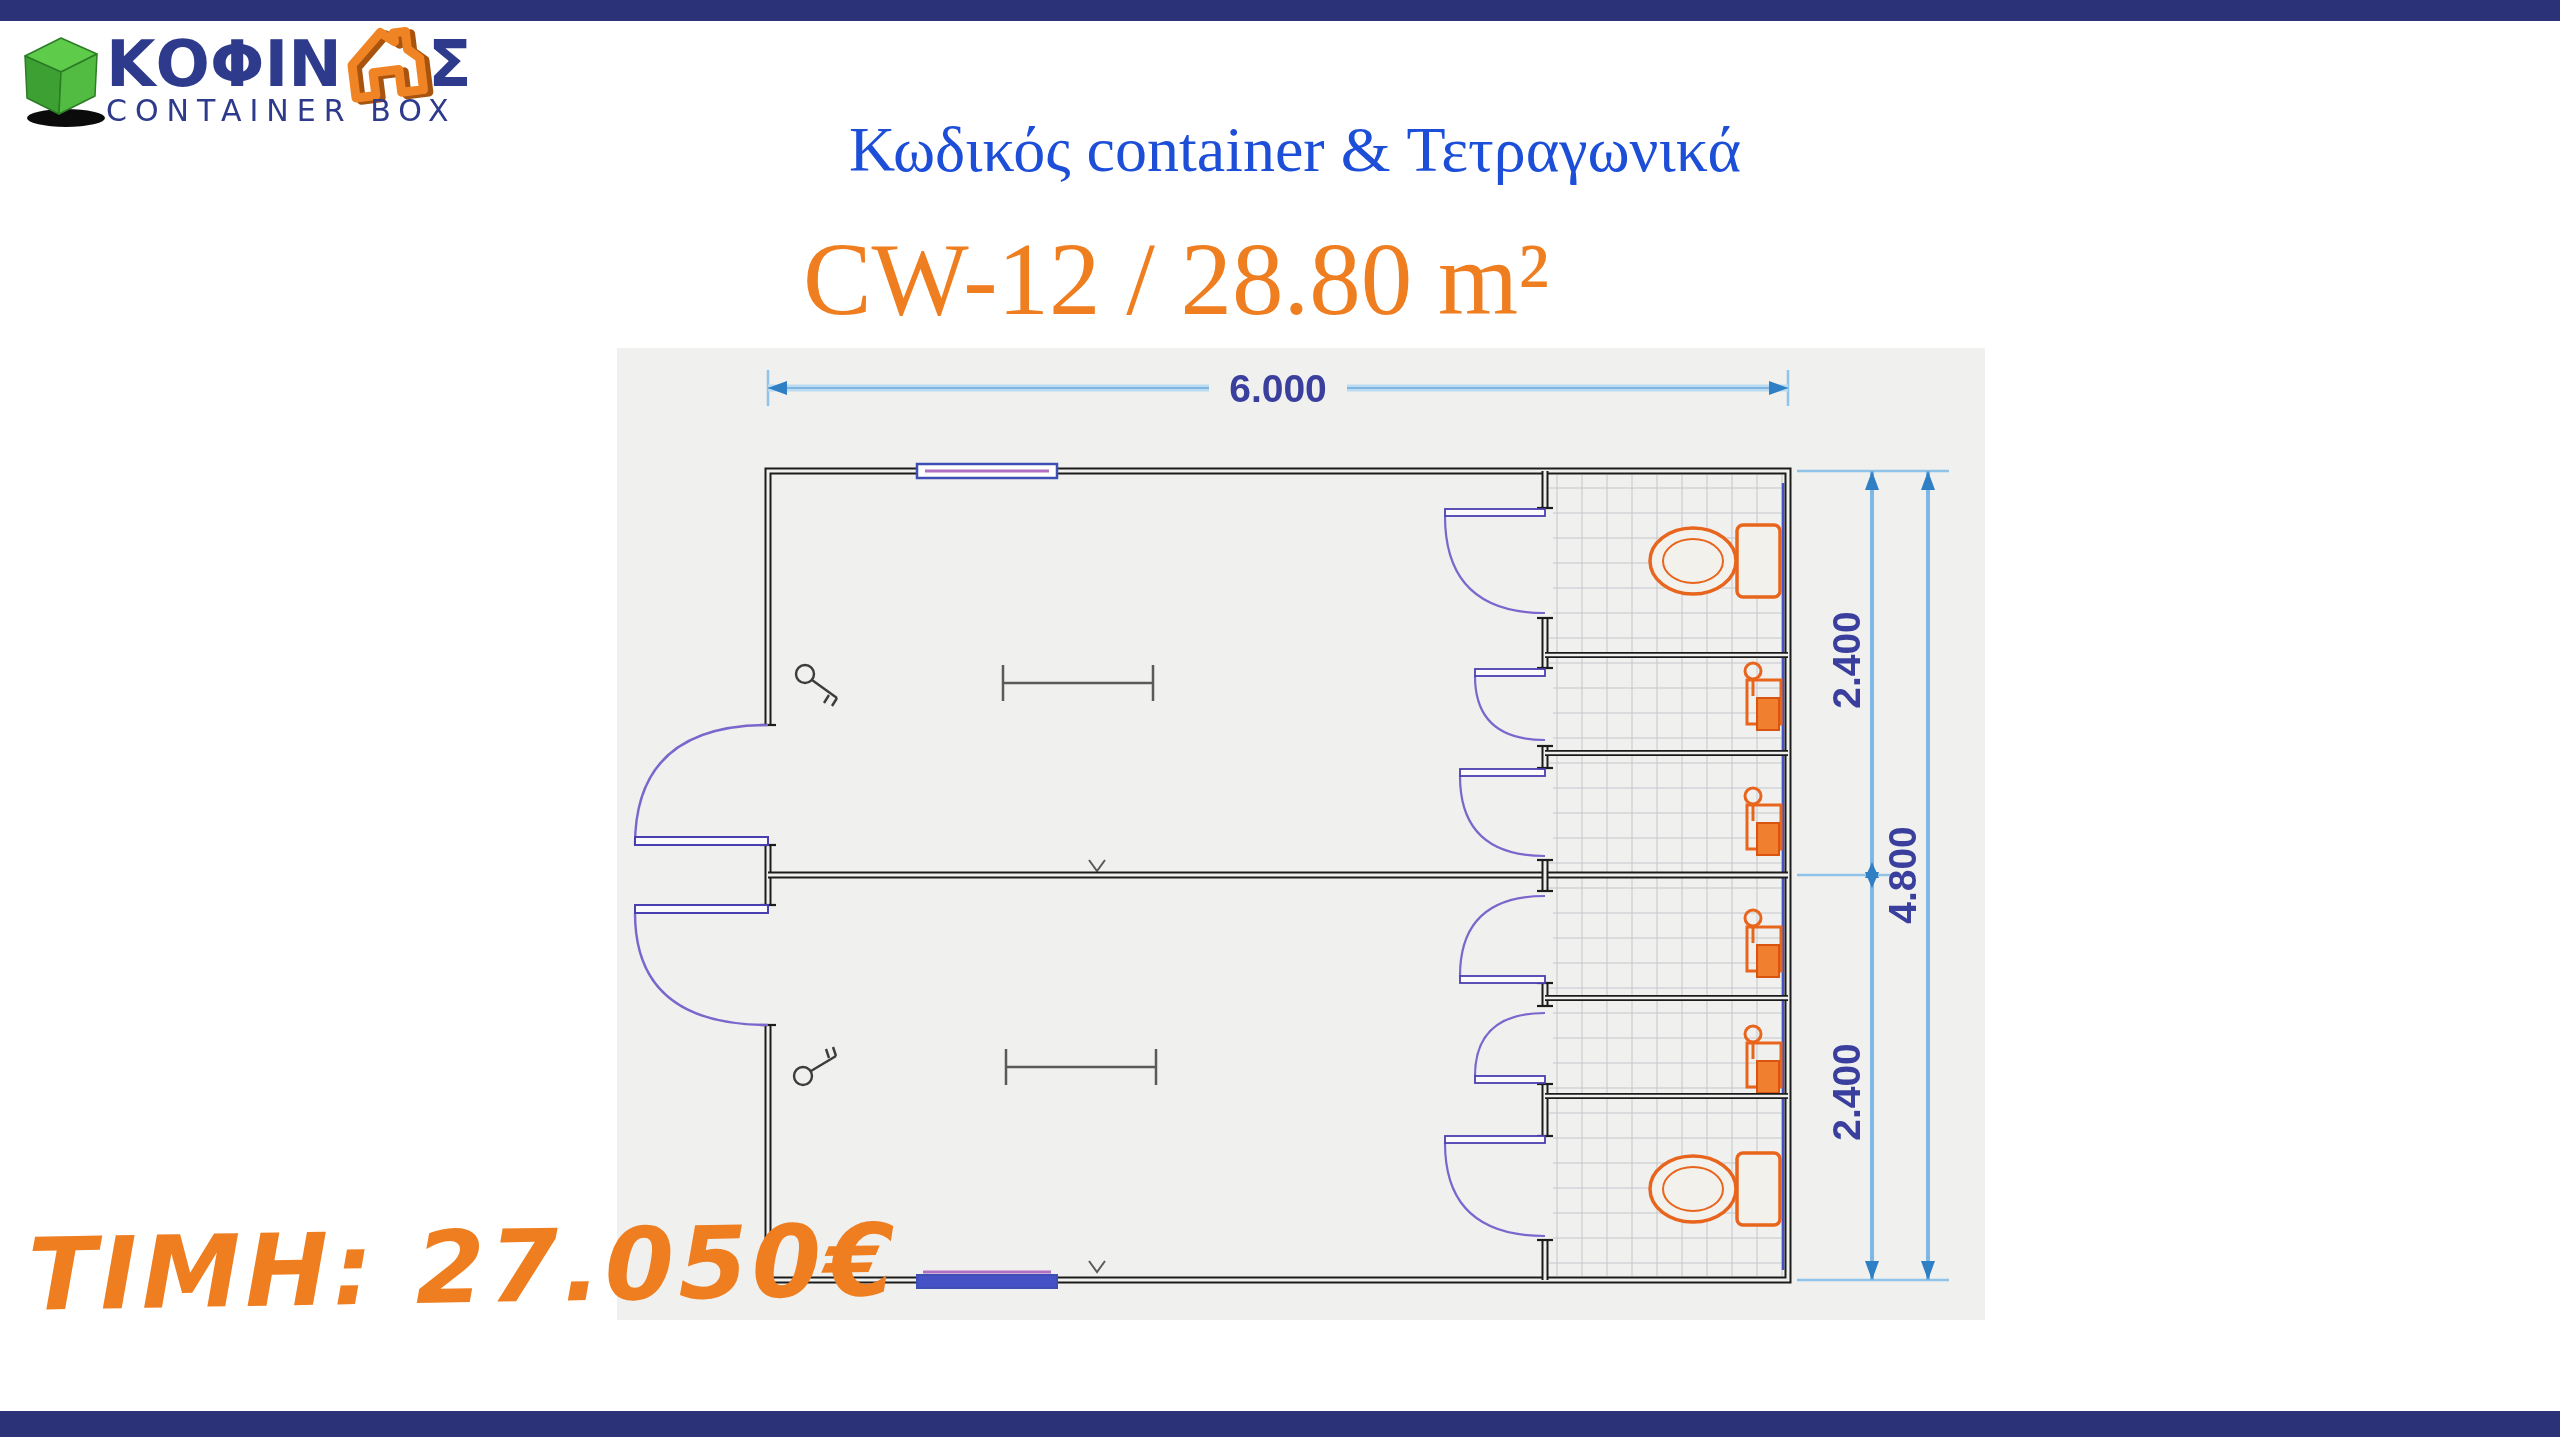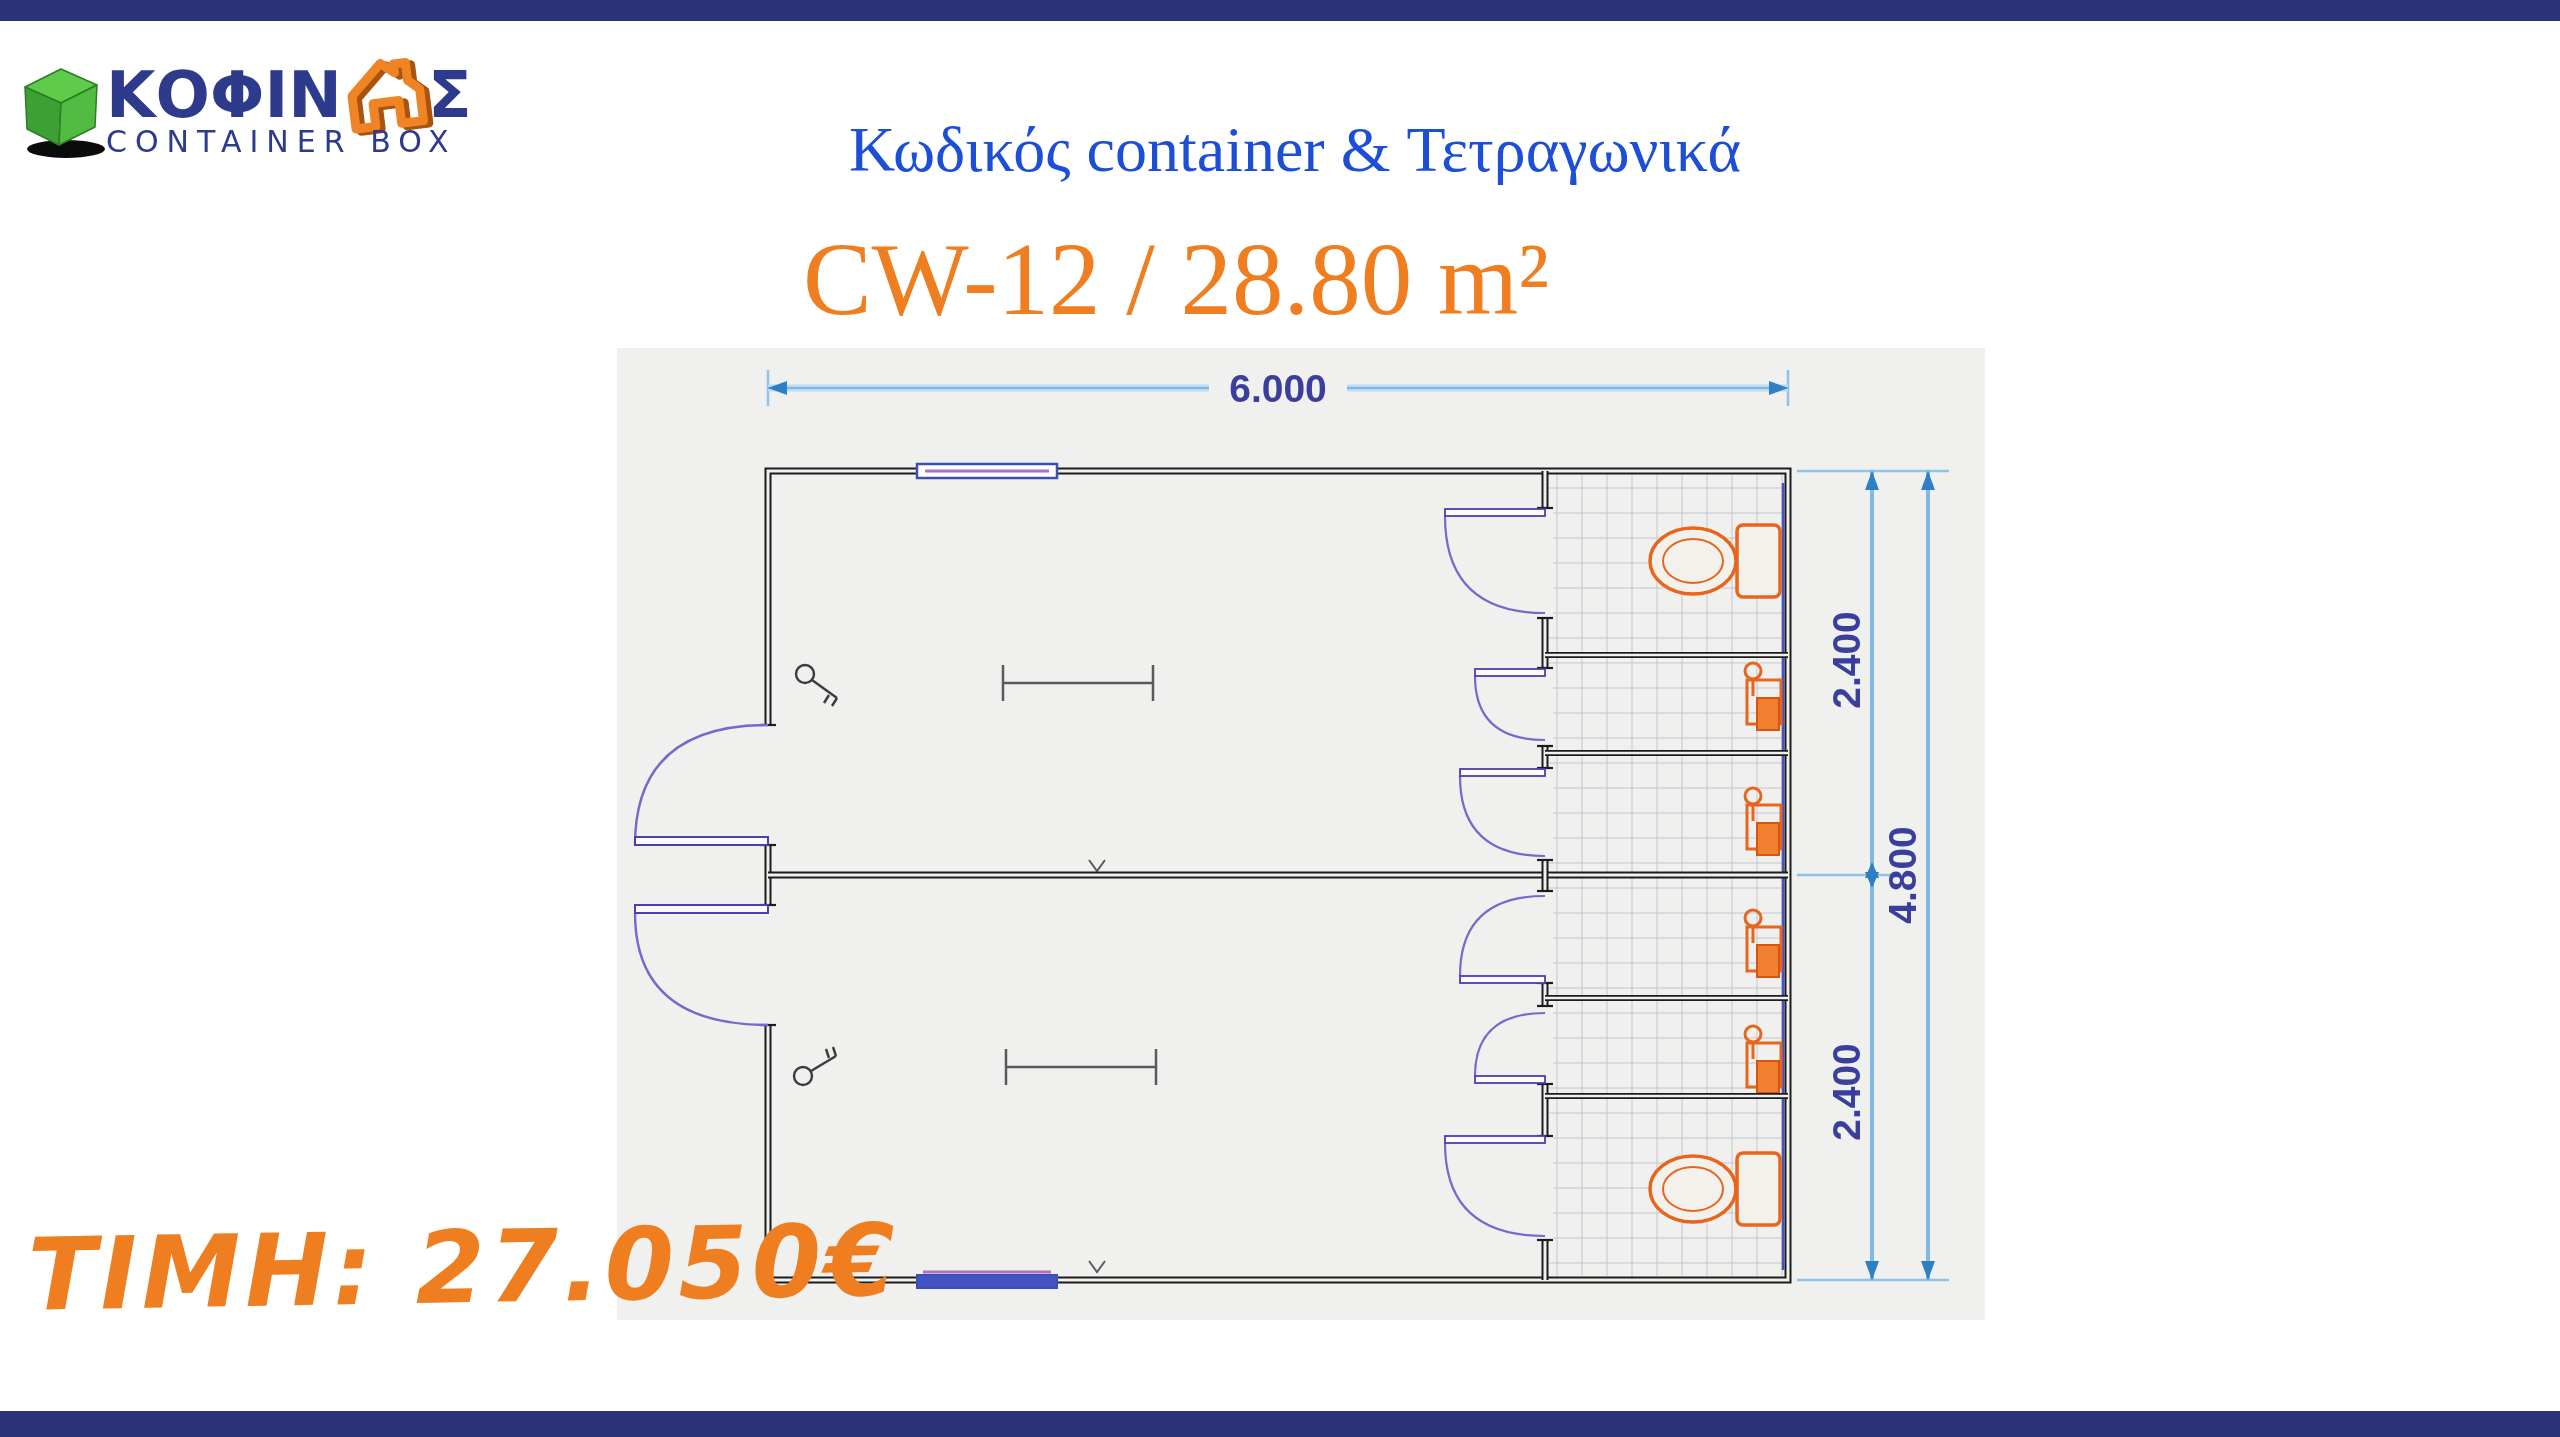--- a/index.html
+++ b/index.html
@@ -3,21 +3,21 @@
 <meta charset="utf-8">
 <style>
   html,body{margin:0;padding:0;}
   body{
     width:2560px;height:1437px;position:relative;background:#ffffff;
     font-family:"Liberation Sans", sans-serif;overflow:hidden;
   }
   .bar{position:absolute;left:0;width:2560px;height:21px;}
   #top-bar{top:0;}
   #bottom-bar{top:1411px;height:26px;}
-  #logo{position:absolute;left:20px;top:49px;width:480px;height:150px;}
+  #logo{position:absolute;left:20px;top:18px;width:480px;height:150px;}
   #title-row{position:absolute;left:0;top:118px;width:2560px;text-align:center;}
   #page-title{
     font-family:"Liberation Serif", serif;font-size:64px;color:#1d4ed8;
     letter-spacing:0px;line-height:1;margin-left:30px;
   }
   #code-row{position:absolute;left:0;top:228px;width:2292px;text-align:center;}
   #container-code{
     font-family:"Liberation Serif", serif;font-size:103px;line-height:1;
     margin-left:60px;
   }

